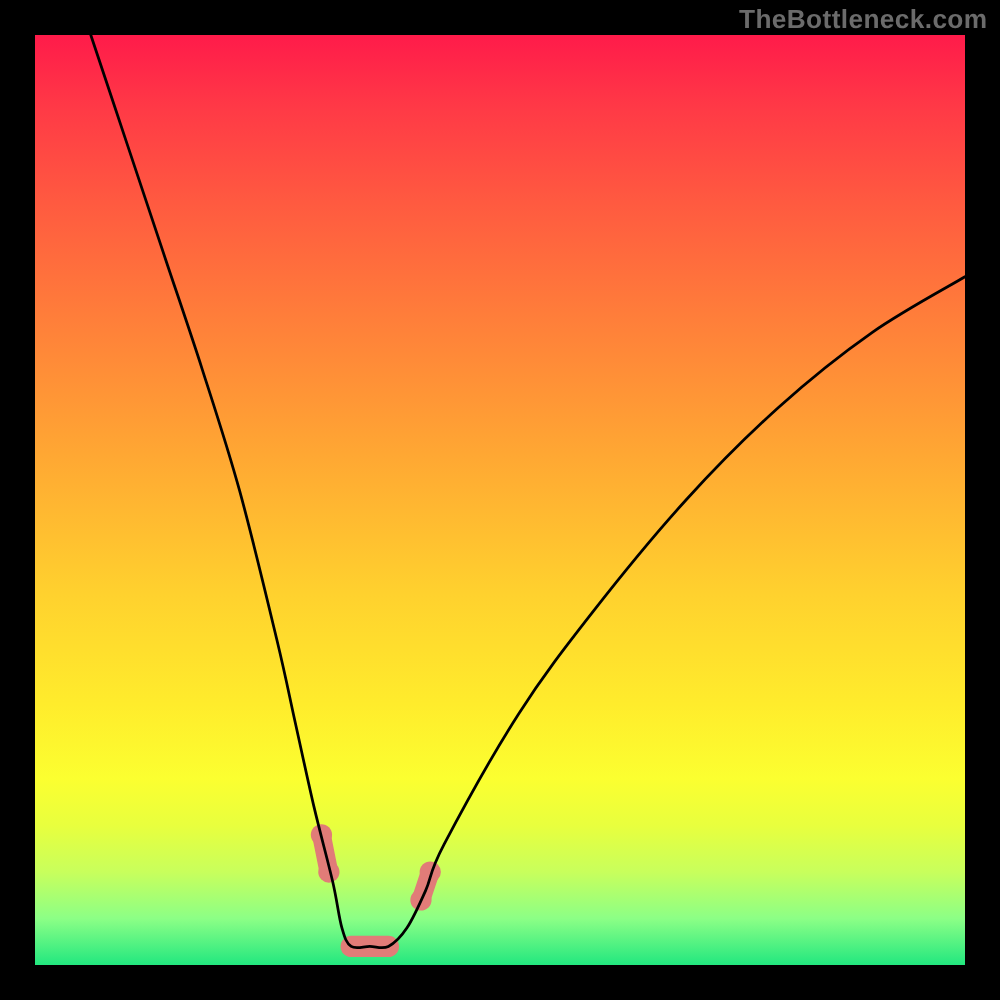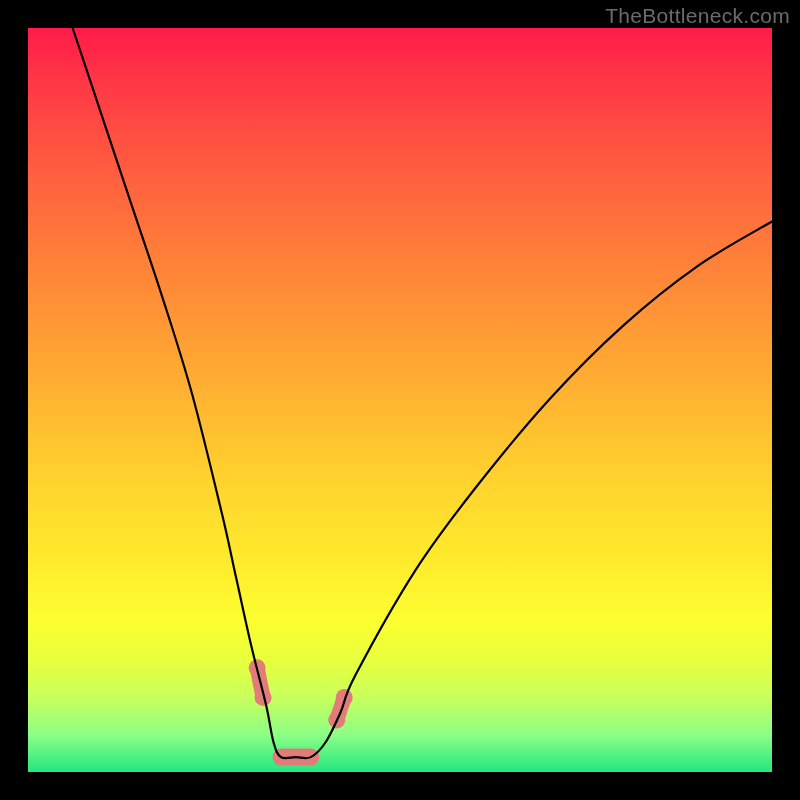--- a/index.html
+++ b/index.html
@@ -39,21 +39,21 @@
       #c8ff5c 90%,
       #8cff86 95%,
       #22e77f 100%);
   }
   .watermark {
     position: absolute;
     top: 4px;
     right: 10px;
     color: #6b6b6b;
     font-size: 21px;
-    font-weight: 400;
+    font-weight: 700;
     letter-spacing: 0.3px;
   }
   svg.curve {
     position: absolute;
     top: 0;
     left: 0;
     width: 744px;
     height: 744px;
     overflow: visible;
   }

